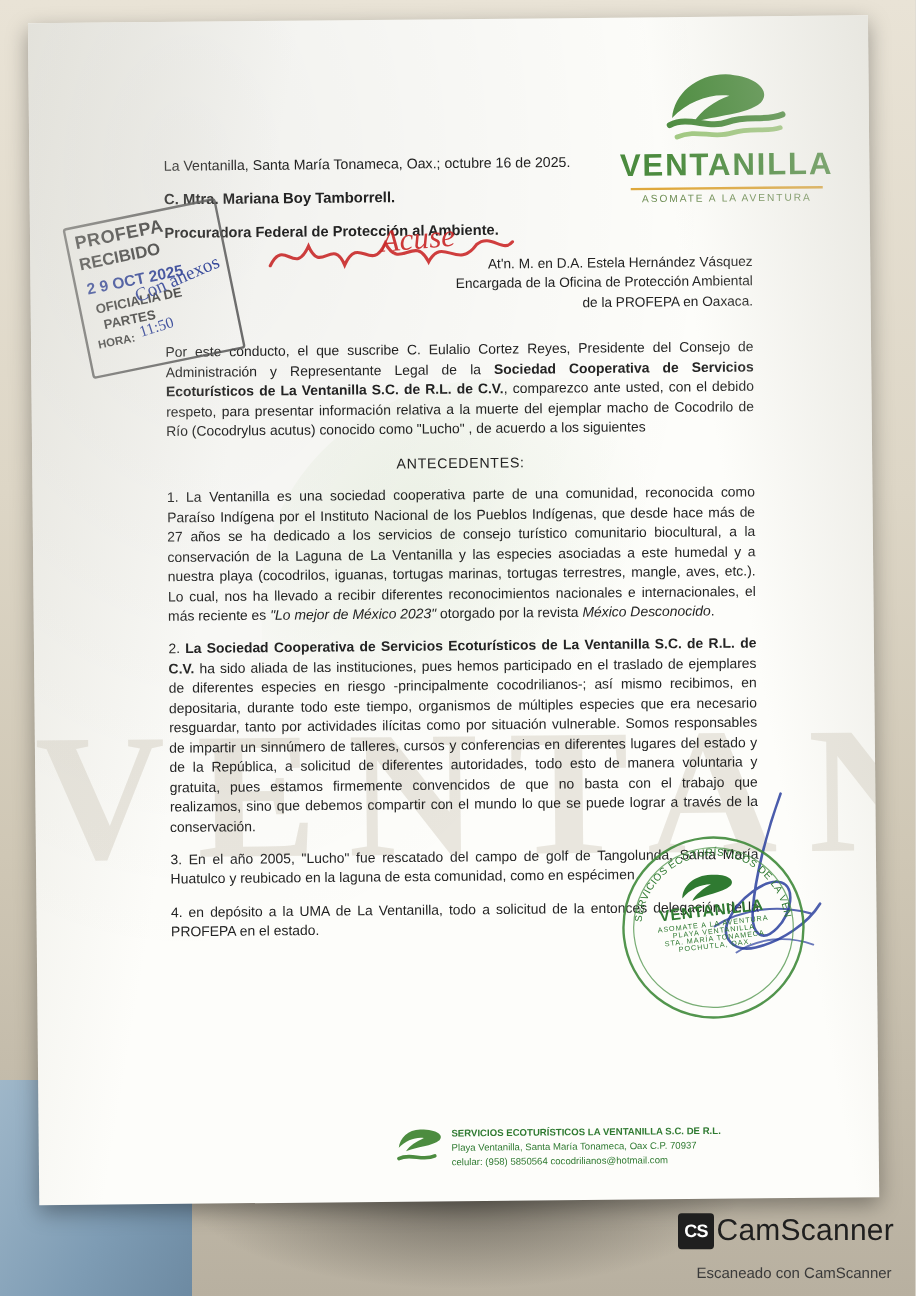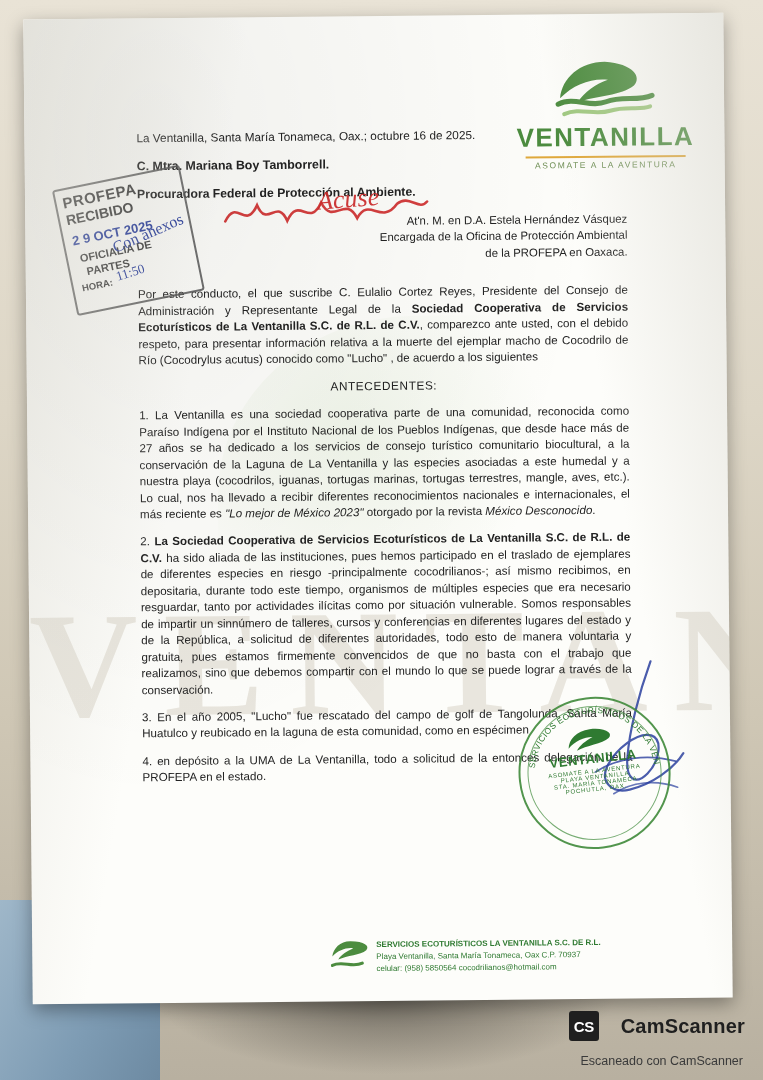--- a/index.html
+++ b/index.html
@@ -255,35 +255,35 @@
     z-index: 20;
     background: linear-gradient(180deg, rgba(255,255,255,0) 0%, rgba(255,255,255,0.0) 100%);
   }
   .cs-group {
     position: absolute;
     right: 18px; bottom: 12px;
     display: flex;
     flex-direction: column;
     align-items: flex-end;
   }
-  .cs-row { display: flex; align-items: center; gap: 22px; }
+  .cs-row { display: flex; gap: 2px; }
   .cs-logo {
     width: 30px; height: 30px;
     background: #1f1f1f;
     color: #fff;
     font-weight: 700;
     font-size: 15px;
     display: flex; align-items: center; justify-content: center;
     border-radius: 3px;
     letter-spacing: -0.5px;
   }
   .cs-title {
-    font-size: 20px;
+    font-size: 25px;
     color: #1f1f1f;
-    font-weight: 700;
+    font-weight: 400;
     letter-spacing: 0.2px;
   }
   .cs-sub {
     font-size: 12.5px;
     color: #3a3a3a;
     margin-top: 13px;
     margin-right: 2px;
   }
 </style>
 </head>

